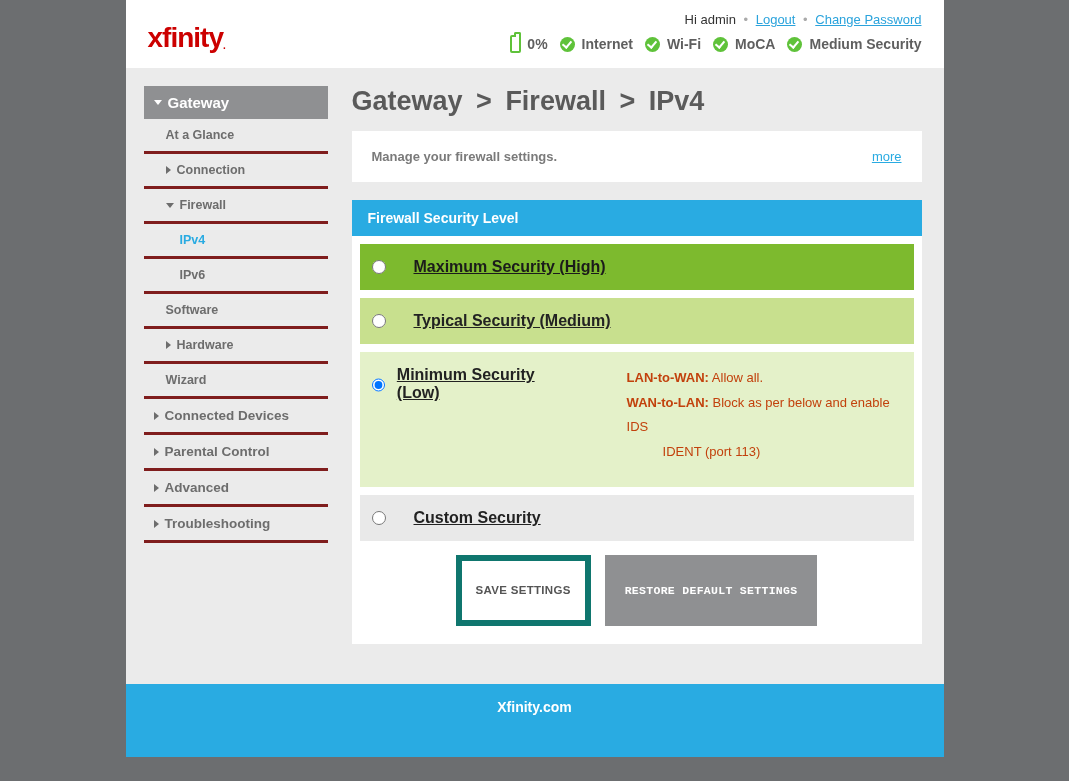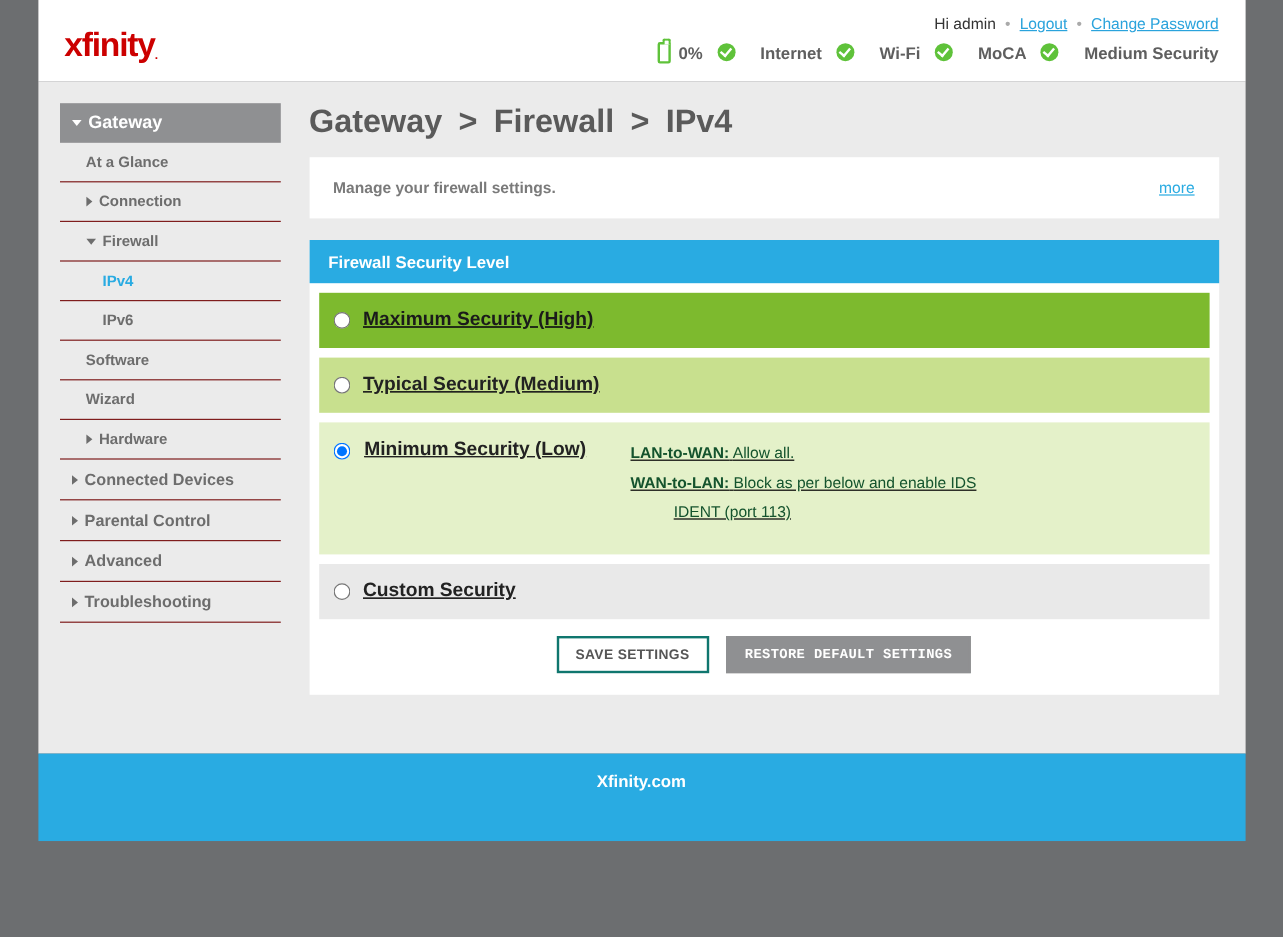--- a/index.html
+++ b/index.html
@@ -1,72 +1,72 @@
 <!DOCTYPE html>
 <html><head>
 <meta charset="utf-8">
 <style>
 * { box-sizing: border-box; margin: 0; padding: 0; }
 body { background: #6c6e70; font-family: Arial, Helvetica, sans-serif; font-size: 13px; }
-.wrapper { width: 1006px; margin: 0 auto; border-radius: 19px; }
+.wrapper { width: 818px; margin: 0 auto; border-radius: 19px; }
 .header { background: #fff; padding: 12px 22px 14px 22px; }
 .header-row1 { display: flex; justify-content: space-between; align-items: flex-start; }
 .logo { color: #cc0000; font-size: 28px; font-weight: bold; letter-spacing: -1px; padding-top: 10px; }
 .logo .trail { font-size: 10px; vertical-align: baseline; position: relative; top: 2px; }
 .header-right { text-align: right; font-size: 13px; color: #333; }
 .header-right .greet { color: #333; }
 .header-right a { color: #2aa3dc; text-decoration: underline; }
 .header-right .dot { color: #aaa; padding: 0 4px; }
 .status-row { margin-top: 8px; display: flex; gap: 12px; align-items: center; justify-content: flex-end; font-weight: bold; color: #5f5f5f; font-size: 14px; }
 .battery { display: inline-flex; align-items: center; gap: 6px; }
 .battery-icon { width: 11px; height: 18px; border: 2px solid #5fc23a; border-radius: 2px; position: relative; background: #fff; }
 .battery-icon::before { content: ""; position: absolute; top: -5px; left: 2px; width: 3px; height: 3px; border: 2px solid #5fc23a; border-bottom: none; border-radius: 2px 2px 0 0; background: #fff; }
-.status-item { display: inline-flex; align-items: flex-start; gap: 21px; }
+.status-item { display: inline-flex; align-items: flex-end; gap: 7px; }
 .status-item .check { width: 15px; height: 15px; border-radius: 50%; background: #5fc23a; position: relative; flex: none; }
 .status-item .check::after { content: ""; position: absolute; left: 4px; top: 2px; width: 4px; height: 7px; border: solid #fff; border-width: 0 2px 2px 0; transform: rotate(40deg); }
 
 .container { background: #ebebeb; display: flex; padding: 18px 0 40px 0; min-height: 560px; }
 .sidebar { width: 220px; padding: 0 18px; }
 .side-top { background: #8f9092; color: #fff; font-weight: bold; font-size: 15px; padding: 8px 10px; display: flex; align-items: center; gap: 6px; }
 .caret { width: 0; height: 0; display: inline-block; }
 .caret.down { border-left: 4px solid transparent; border-right: 4px solid transparent; border-top: 5px solid currentColor; }
 .caret.right { border-top: 4px solid transparent; border-bottom: 4px solid transparent; border-left: 5px solid currentColor; }
 .side-list { list-style: none; }
-.side-list li { border-bottom: 1px solid #7f1d1d; }
+.side-list li { border-bottom: 3px solid #7f1d1d; }
 .side-list a { display: flex; align-items: center; gap: 6px; padding: 9px 10px; color: #6d6d6d; font-weight: bold; font-size: 13.5px; text-decoration: none; cursor: pointer; }
 .side-list .sub a { padding-left: 22px; font-size: 12.5px; }
 .side-list .sub2 a { padding-left: 36px; font-size: 12.5px; font-weight: bold; }
 .side-list .active a { color: #29abe2; }
 .side-list .nocaret a { padding-left: 22px; }
 
 .main { flex: 1; padding: 0 22px 0 6px; }
 .breadcrumb { font-size: 27px; font-weight: bold; color: #5a5a5a; margin-bottom: 14px; letter-spacing: 0; }
 .breadcrumb .sep { padding: 0 6px; }
 
 .intro { background: #fff; padding: 18px 20px; margin-bottom: 18px; position: relative; display: flex; justify-content: space-between; align-items: center; }
 .intro-text { color: #7a7a7a; font-weight: bold; font-size: 13px; }
 .intro .more { color: #29abe2; text-decoration: underline; font-size: 13px; cursor: pointer; }
 
 .panel { background: #fff; padding-bottom: 18px; }
 .panel-head { background: #29abe2; color: #fff; font-weight: bold; padding: 10px 16px; font-size: 14px; }
-.opt { margin: 8px 8px 0 8px; padding: 14px 12px; display: flex; align-items: flex-start; gap: 11px; text-decoration: underline; }
+.opt { margin: 8px 8px 0 8px; padding: 14px 12px; display: flex; align-items: flex-start; gap: 28px; }
 .opt.high { background: #7dba2e; }
 .opt.medium { background: #c8e08e; }
 .opt.low { background: #e4f1c9; flex-direction: row; padding: 14px 12px 22px 12px; }
 .opt.custom { background: #e9e9e9; }
 .opt-row { display: flex; align-items: center; gap: 12px; }
 .opt input[type="radio"] { width: 14px; height: 14px; cursor: pointer; margin-top: 2px; }
 .opt-label { font-weight: bold; font-size: 16px; color: #222; text-decoration: underline; cursor: pointer; }
 .opt.high .opt-label { color: #1b1b1b; }
-.opt-details { margin-left: 26px; color: #14532d; font-size: 13px; line-height: 1.9; }
+.opt-details { margin-left: 26px; color: #c2410c; font-size: 13px; line-height: 1.9; }
 .opt-details b { font-weight: bold; }
 .opt-details .indent { padding-left: 36px; }
 
 .buttons { display: flex; gap: 14px; justify-content: center; margin-top: 14px; }
-.btn { border: 2px solid #0f766e; padding: 7px 14px; font-size: 11.5px; font-weight: bold; cursor: pointer; text-transform: uppercase; letter-spacing: 0.3px; }
+.btn { border: 6px solid #0f766e; padding: 23px 14px; font-size: 11.5px; font-weight: bold; cursor: pointer; text-transform: uppercase; letter-spacing: 0.3px; }
 .btn.save { background: #fff; color: #555; }
 .btn.restore { background: #8f9092; color: #fff; border-color: #8f9092; font-family: Liberation Mono, monospace; }
 
 .footer { background: #29abe2; color: #fff; text-align: center; padding: 15px 0 42px 0; font-weight: bold; font-size: 14px; }
 .footer a { color: #fff; text-decoration: none; }
 </style>
 </head>
 <body>
 
 <div class="wrapper">
@@ -139,29 +139,29 @@
         <li class="sub2">
             <a>
               <span>IPv6</span>
             </a>
           </li>
         <li class="sub nocaret">
             <a>
               <span>Software</span>
             </a>
           </li>
+        <li class="sub">
+            <a>
+              <span class="caret right"></span>
+              <span>Hardware</span>
+            </a>
+          </li>
         <li class="sub nocaret">
             <a>
               <span>Wizard</span>
-            </a>
-          </li>
-        <li class="sub">
-            <a>
-              <span class="caret right"></span>
-              <span>Hardware</span>
             </a>
           </li>
         <li>
             <a>
               <span class="caret right"></span>
               <span>Connected Devices</span>
             </a>
           </li>
         <li>
             <a>

